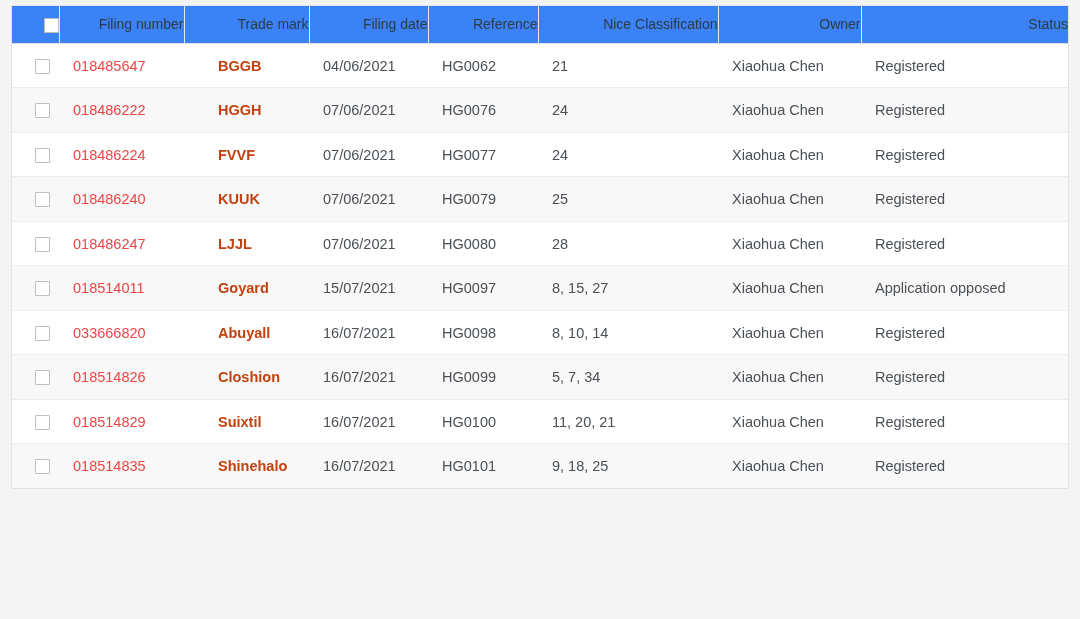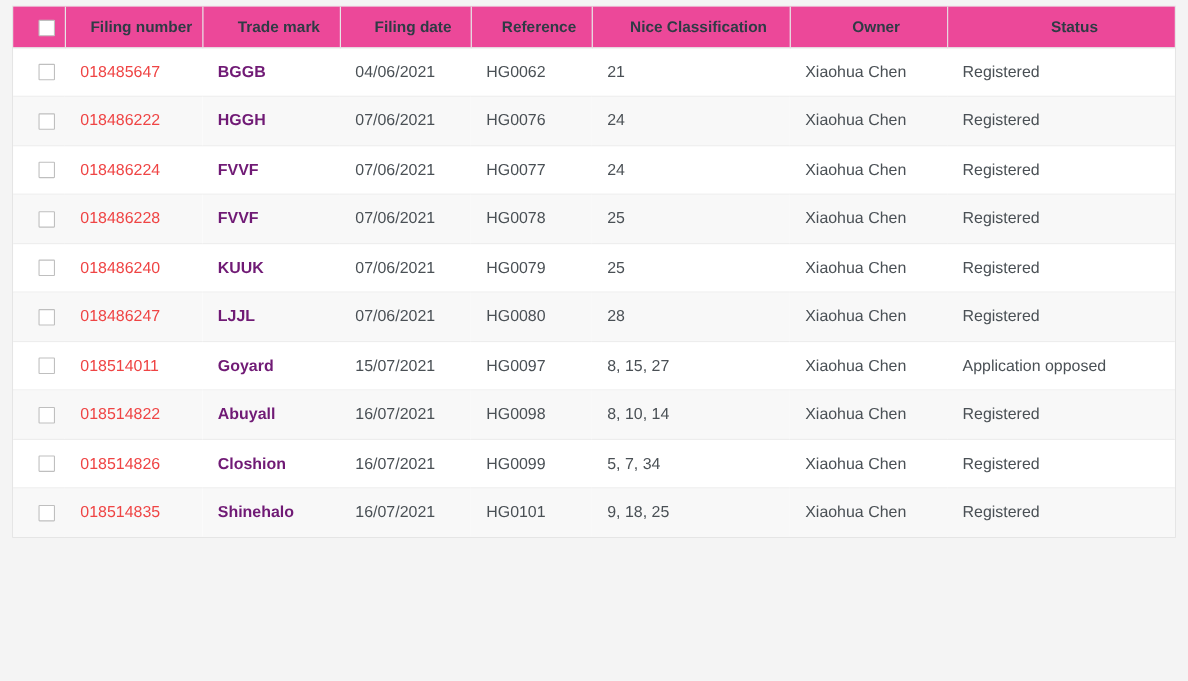--- a/index.html
+++ b/index.html
@@ -33,25 +33,25 @@
   }
 
   table.results {
     width: 100%;
     border-collapse: collapse;
     table-layout: fixed;
     font-size: 14.5px;
   }
 
   table.results thead th {
-    background: #ec4899;
+    background: #3b82f6;
     color: #2f3b45;
-    font-weight: bold;
+    font-weight: normal;
     font-size: 14px;
-    text-align: center;
+    text-align: right;
     padding: 10px 0 10px 14px;
     height: 35px;
     box-sizing: border-box;
     border-bottom: 1px solid #e0e0e0;
     border-right: 1px solid #e6e6e6;
     vertical-align: middle;
     white-space: nowrap;
   }
   table.results thead th:last-child {
     border-right: none;
@@ -106,21 +106,22 @@
   }
 
   .filing-link {
     color: #ef4444;
     text-decoration: none;
     cursor: pointer;
   }
 
   .trademark {
     font-weight: bold;
-    color: #701a75;
+    color: #c2410c;
+    margin-left: 20px;
   }
 </style>
 </head>
 <body>
 
 <div class="page">
   <div class="table-wrap">
     <table class="results">
       <thead>
         <tr>
@@ -162,30 +163,20 @@
             <td class="col-filing"><a class="filing-link">018486224</a></td>
             <td class="col-trademark"><span class="trademark">FVVF</span></td>
             <td class="col-date">07/06/2021</td>
             <td class="col-reference">HG0077</td>
             <td class="col-nice">24</td>
             <td class="col-owner">Xiaohua Chen</td>
             <td class="col-status">Registered</td>
           </tr>
           <tr>
             <td class="col-check"><span class="checkbox"></span></td>
-            <td class="col-filing"><a class="filing-link">018486228</a></td>
-            <td class="col-trademark"><span class="trademark">FVVF</span></td>
-            <td class="col-date">07/06/2021</td>
-            <td class="col-reference">HG0078</td>
-            <td class="col-nice">25</td>
-            <td class="col-owner">Xiaohua Chen</td>
-            <td class="col-status">Registered</td>
-          </tr>
-          <tr>
-            <td class="col-check"><span class="checkbox"></span></td>
             <td class="col-filing"><a class="filing-link">018486240</a></td>
             <td class="col-trademark"><span class="trademark">KUUK</span></td>
             <td class="col-date">07/06/2021</td>
             <td class="col-reference">HG0079</td>
             <td class="col-nice">25</td>
             <td class="col-owner">Xiaohua Chen</td>
             <td class="col-status">Registered</td>
           </tr>
           <tr>
             <td class="col-check"><span class="checkbox"></span></td>
@@ -202,35 +193,45 @@
             <td class="col-filing"><a class="filing-link">018514011</a></td>
             <td class="col-trademark"><span class="trademark">Goyard</span></td>
             <td class="col-date">15/07/2021</td>
             <td class="col-reference">HG0097</td>
             <td class="col-nice">8, 15, 27</td>
             <td class="col-owner">Xiaohua Chen</td>
             <td class="col-status">Application opposed</td>
           </tr>
           <tr>
             <td class="col-check"><span class="checkbox"></span></td>
-            <td class="col-filing"><a class="filing-link">018514822</a></td>
+            <td class="col-filing"><a class="filing-link">033666820</a></td>
             <td class="col-trademark"><span class="trademark">Abuyall</span></td>
             <td class="col-date">16/07/2021</td>
             <td class="col-reference">HG0098</td>
             <td class="col-nice">8, 10, 14</td>
             <td class="col-owner">Xiaohua Chen</td>
             <td class="col-status">Registered</td>
           </tr>
           <tr>
             <td class="col-check"><span class="checkbox"></span></td>
             <td class="col-filing"><a class="filing-link">018514826</a></td>
             <td class="col-trademark"><span class="trademark">Closhion</span></td>
             <td class="col-date">16/07/2021</td>
             <td class="col-reference">HG0099</td>
             <td class="col-nice">5, 7, 34</td>
+            <td class="col-owner">Xiaohua Chen</td>
+            <td class="col-status">Registered</td>
+          </tr>
+          <tr>
+            <td class="col-check"><span class="checkbox"></span></td>
+            <td class="col-filing"><a class="filing-link">018514829</a></td>
+            <td class="col-trademark"><span class="trademark">Suixtil</span></td>
+            <td class="col-date">16/07/2021</td>
+            <td class="col-reference">HG0100</td>
+            <td class="col-nice">11, 20, 21</td>
             <td class="col-owner">Xiaohua Chen</td>
             <td class="col-status">Registered</td>
           </tr>
           <tr>
             <td class="col-check"><span class="checkbox"></span></td>
             <td class="col-filing"><a class="filing-link">018514835</a></td>
             <td class="col-trademark"><span class="trademark">Shinehalo</span></td>
             <td class="col-date">16/07/2021</td>
             <td class="col-reference">HG0101</td>
             <td class="col-nice">9, 18, 25</td>

